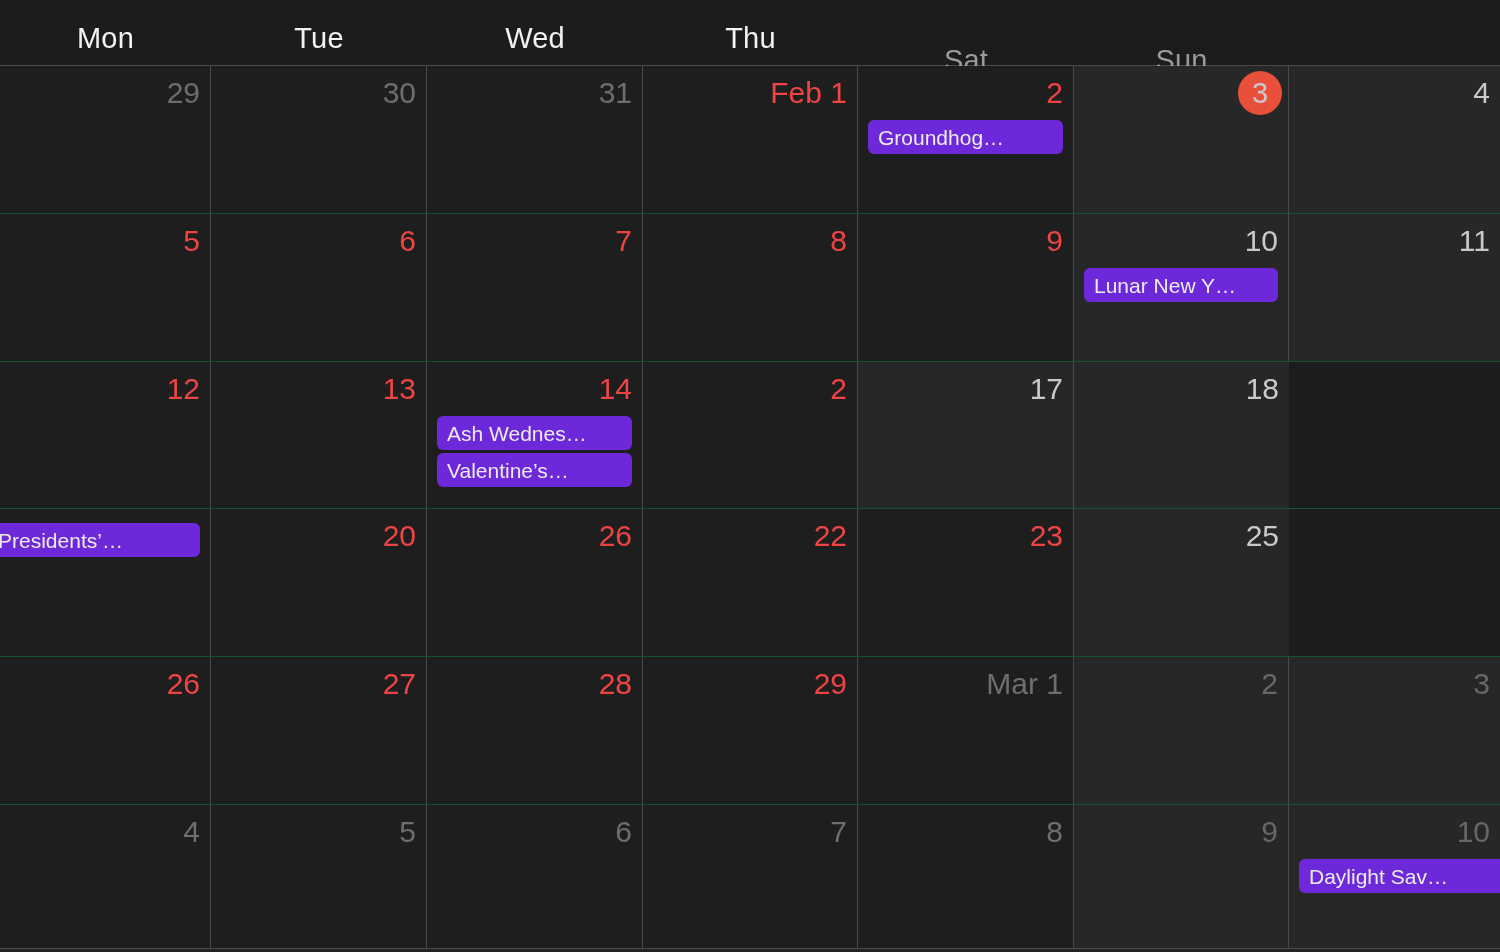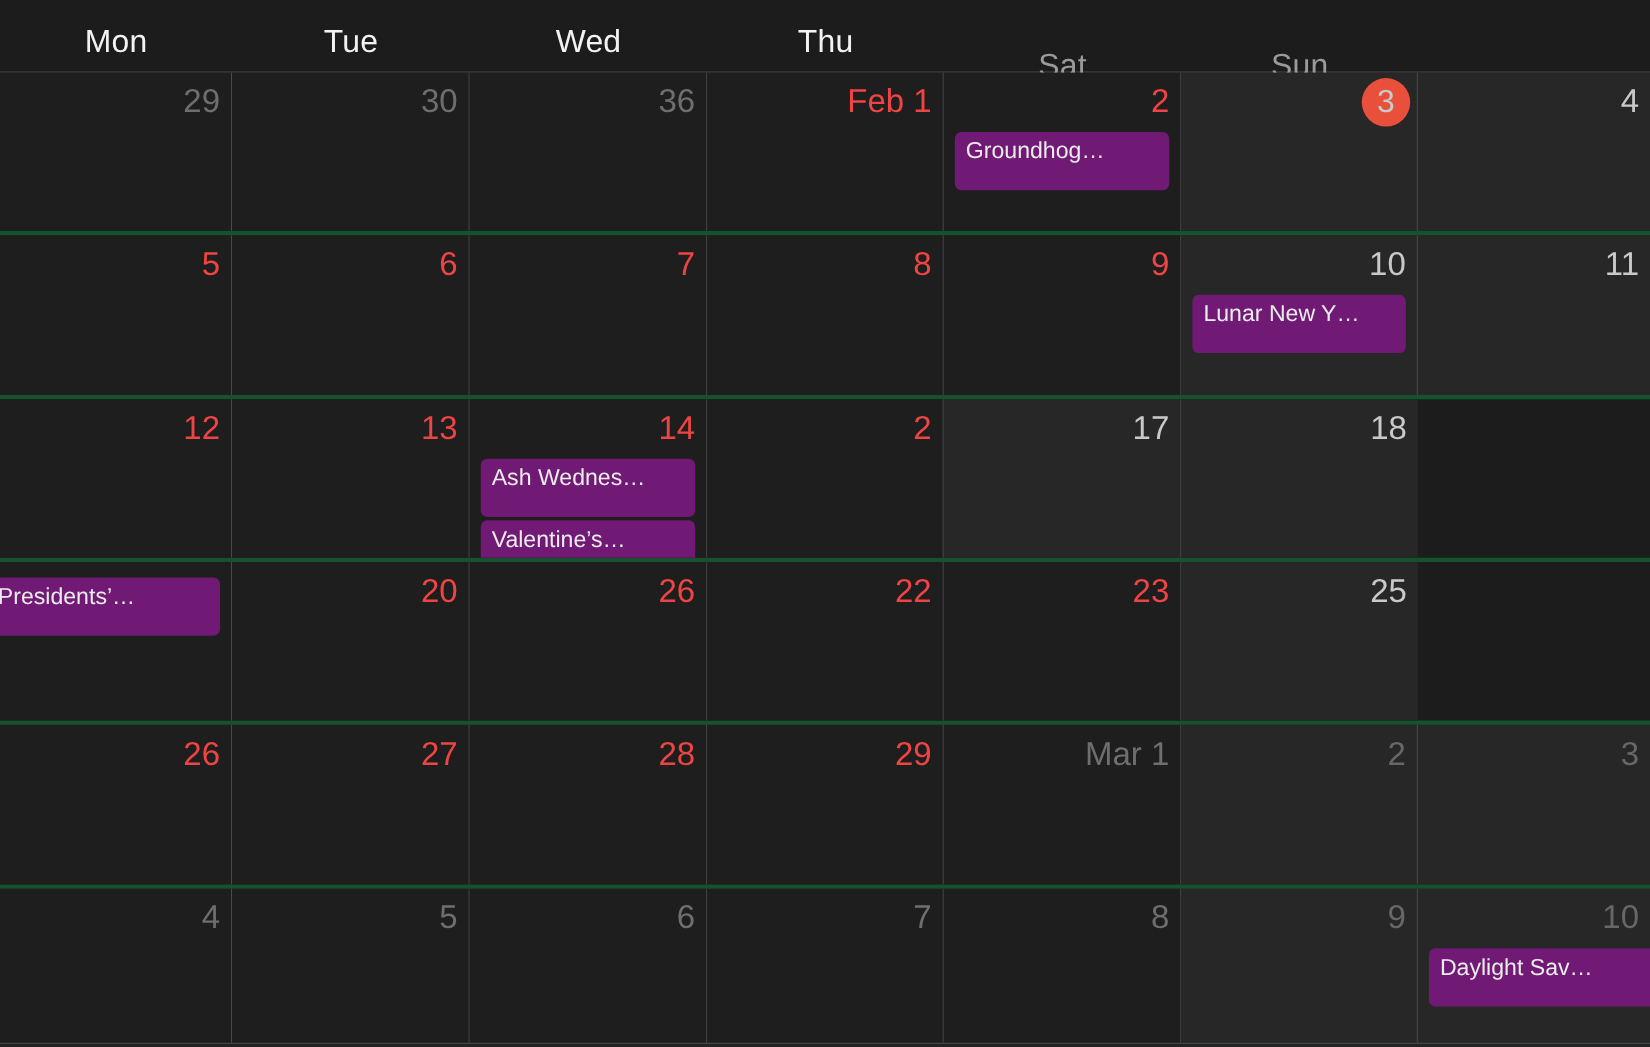--- a/index.html
+++ b/index.html
@@ -36,21 +36,21 @@
 
   
   .weeks {
     flex:1 1 auto;
     display:flex; flex-direction:column;
   }
   .week {
     flex:1 1 0;
     display:grid;
     grid-template-columns:211px 216px 216px 215px 216px 215px 211px;
-    border-bottom:4px solid #14532d;
+    border-bottom:1px solid #14532d;
     min-height:0;
   }
   .week:last-child { border-bottom:none; }
 
   .day-cell {
     position:relative;
     background:#1e1e1e;
     border-right:1px solid #4a4a4a;
     padding:8px 10px 0 10px;
     display:flex; flex-direction:column;
@@ -88,26 +88,26 @@
     margin-right:-4px;
   }
 
   .events {
     display:flex; flex-direction:column;
     gap:3px;
     margin-top:6px;
     min-width:0;
   }
   .event-pill {
-    background:#701a75;
+    background:#6d28d9;
     color:#ececec;
     border-radius:6px;
     font-size:21px;
     line-height:1;
-    padding:7px 10px 25px 10px;
+    padding:7px 10px 6px 10px;
     white-space:nowrap;
     overflow:hidden;
     text-overflow:clip;
   }
   
   .day-cell.bleed-left .event-pill { margin-left:-22px; }
   .day-cell.bleed-right .event-pill { margin-right:-22px; }
 
   
   .bottom-sliver {
@@ -139,21 +139,21 @@
             <div class="day-number">29</div>
           </div>
         </div>
         <div class="day-cell outside">
           <div class="day-number-row">
             <div class="day-number">30</div>
           </div>
         </div>
         <div class="day-cell outside">
           <div class="day-number-row">
-            <div class="day-number">36</div>
+            <div class="day-number">31</div>
           </div>
         </div>
         <div class="day-cell">
           <div class="day-number-row">
             <div class="day-number">Feb 1</div>
           </div>
         </div>
         <div class="day-cell">
           <div class="day-number-row">
             <div class="day-number">2</div>

